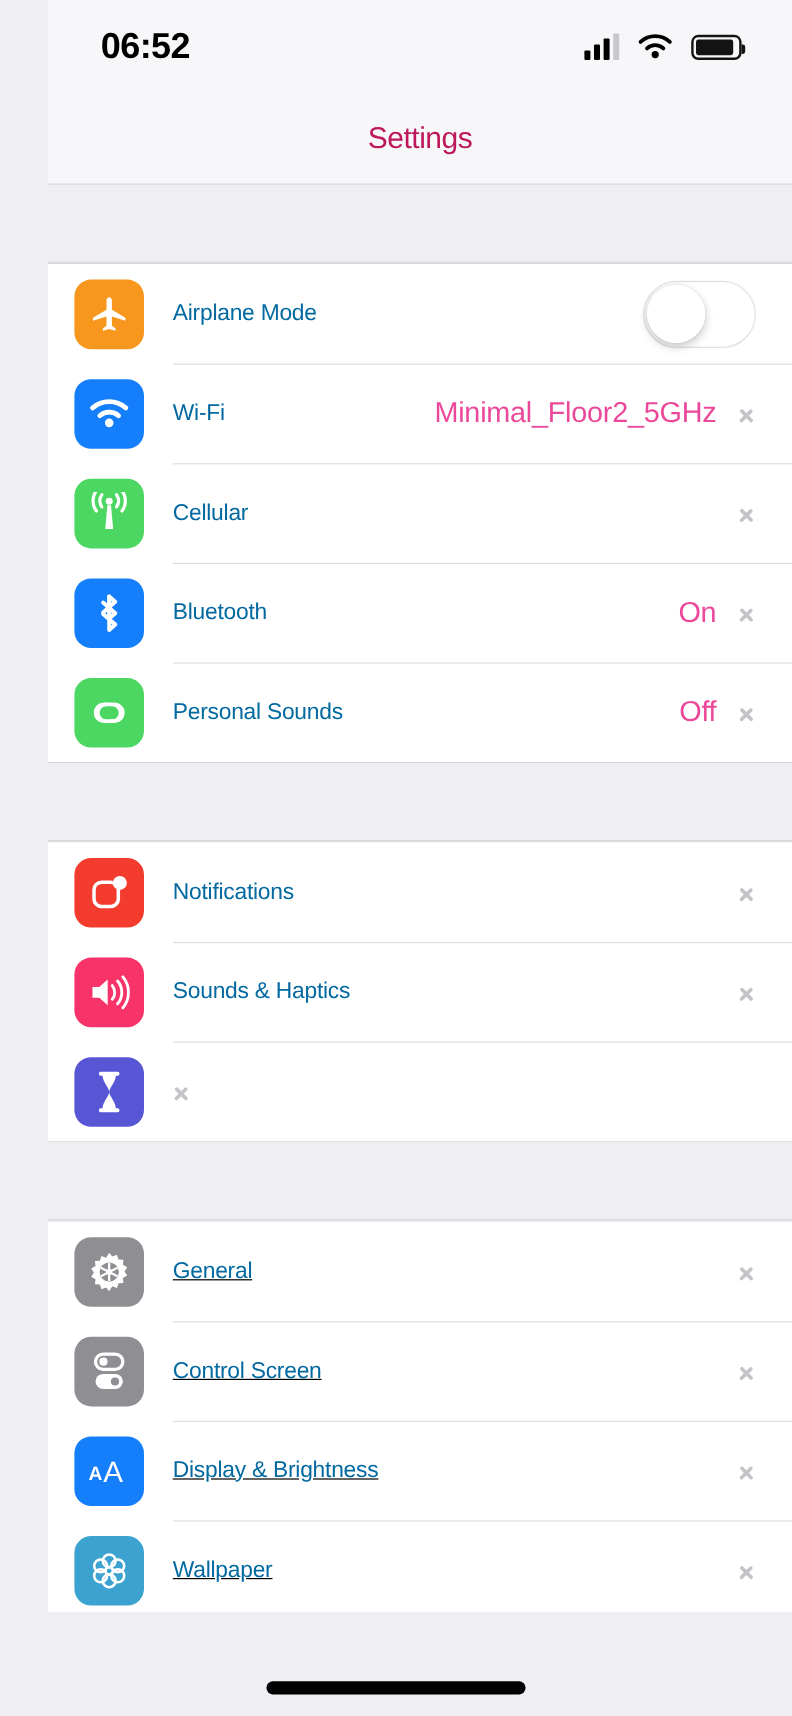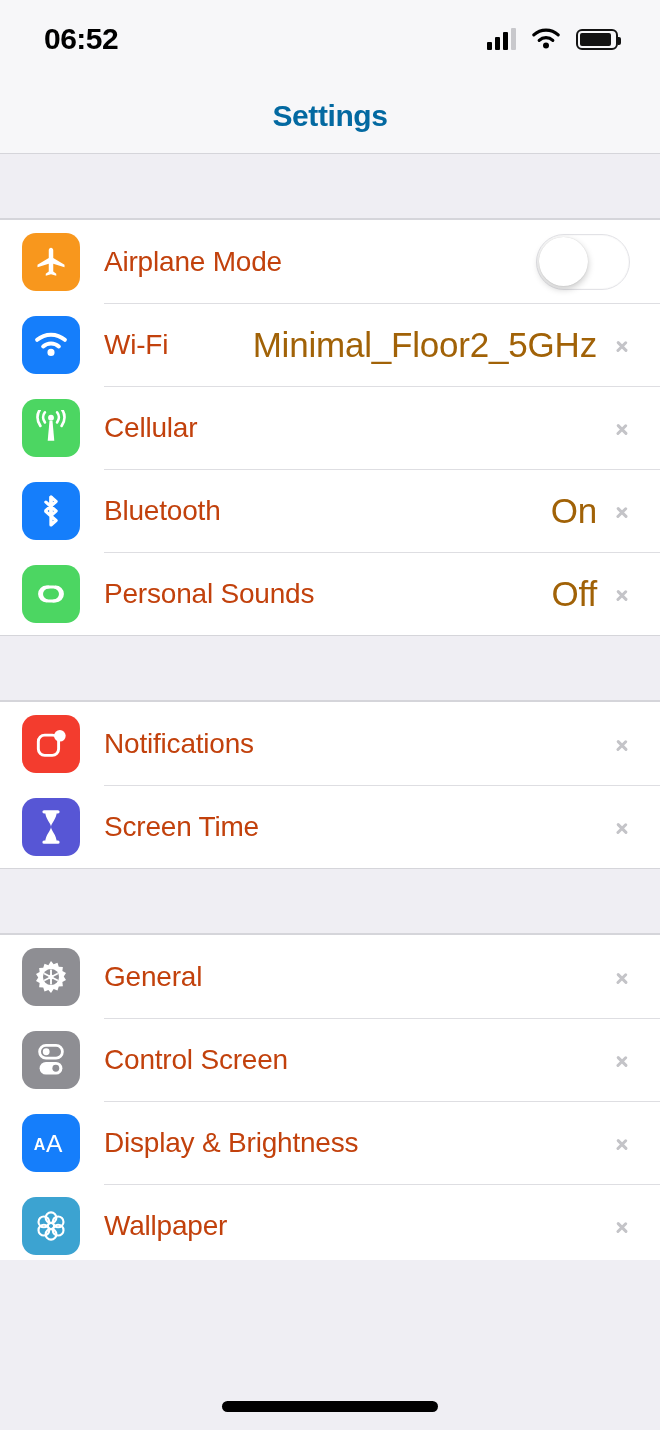--- a/index.html
+++ b/index.html
@@ -2,21 +2,21 @@
 <html><head>
 <meta charset="utf-8">
 <style>
   * { margin:0; padding:0; box-sizing:border-box; }
   html, body {
     width:660px; height:1430px;
     font-family:"Liberation Sans", sans-serif;
     background:#ffffff;
     overflow:hidden;
   }
-  .screen { position:relative; width:660px; height:1430px; background:#EFEEF3; }
+  .screen { position:relative; width:660px; height:1430px; background:#EFEEF3;padding-left:40px; }
 
   
   .statusbar {
     height:78px; background:#F7F7F9;
     display:flex; align-items:center; justify-content:space-between;
     padding:0 42px 0 44px;
   }
   .clock { font-size:30px; font-weight:700; color:#000; letter-spacing:-0.5px; }
   .status-right { display:flex; align-items:center; gap:13px; }
   .sig { display:flex; align-items:flex-end; gap:3px; height:22px; }
@@ -34,46 +34,46 @@
     content:""; position:absolute; right:-5px; top:6px;
     width:3px; height:8px; background:#000; border-radius:0 2px 2px 0;
   }
 
   
   .navbar {
     height:76px; background:#F7F7F9;
     display:flex; align-items:center; justify-content:center;
     border-bottom:1px solid #D5D5DA;
   }
-  .navbar .title { font-size:30px; font-weight:700; color:#0369a1; letter-spacing:-0.4px; }
+  .navbar .title { font-size:25px; font-weight:400; color:#be185d; letter-spacing:-0.4px; }
 
   
   .gap { height:65px; background:#EFEEF3; border-bottom:1px solid #D5D5DA; }
   .gap.first { border-top:none; }
   .group { background:#fff; border-top:1px solid #D5D5DA; border-bottom:1px solid #D5D5DA; }
-  .group.last { border-bottom:none; }
+  .group.last { border-bottom:none;text-decoration:underline; }
 
   .row {
     display:flex; align-items:center;
     height:83px; padding:0 30px 0 22px;
     position:relative; background:#fff;
   }
   .row + .row::before {
     content:""; position:absolute; left:104px; right:0; top:0;
     height:1px; background:#DedEe2;
   }
   .icon {
     width:58px; height:58px; border-radius:14px;
     flex:none; margin-right:24px;
     display:flex; align-items:center; justify-content:center;
     position:relative; overflow:hidden;
   }
   .icon svg { display:block; }
-  .label { font-size:28px; color:#c2410c; letter-spacing:-0.2px; flex:1; }
-  .value { font-size:35px; color:#a16207; letter-spacing:-0.2px; margin-right:18px; }
+  .label { font-size:19px; color:#0369a1; letter-spacing:-0.2px; flex:1; }
+  .value { font-size:24px; color:#ec4899; letter-spacing:-0.2px; margin-right:18px; }
   .chev {
     width:15px; height:26px; flex:none;
     position:relative;
   }
   .chev::before, .chev::after {
     content:""; position:absolute; left:2px; width:14px; height:3.4px;
     background:#C4C4C8; border-radius:2px;
   }
   .chev::before { top:8px; transform:rotate(45deg); transform-origin:left center; }
   .chev::after  { top:18px; transform:rotate(-45deg); transform-origin:left center; }
@@ -204,30 +204,39 @@
       <div class="icon" style="background:#F33C2E">
         <svg width="38" height="38" viewBox="0 0 30 30">
           <rect x="5" y="8" width="16" height="16" rx="5" stroke="#fff" stroke-width="2.3" fill="none"></rect>
           <circle cx="22" cy="8.5" r="4.6" fill="#fff"></circle>
         </svg>
       </div>
       <div class="label">Notifications</div>
       <div class="chev"></div>
     </div>
 
+    <div class="row">
+      <div class="icon" style="background:#F8336A">
+        <svg width="38" height="34" viewBox="0 0 30 26">
+          <path d="M4 9.5h4.5L14 4.5v17l-5.5-5H4z" fill="#fff"></path>
+          <path d="M17 8.5a7 7 0 010 9M20.5 5.5a11.5 11.5 0 010 15M24 2.8a16 16 0 010 20.4" stroke="#fff" stroke-width="1.9" fill="none" stroke-linecap="round"></path>
+        </svg>
+      </div>
+      <div class="label">Sounds &amp; Haptics</div>
+      <div class="chev"></div>
+    </div>
 
 
     <div class="row">
       <div class="icon" style="background:#5756D5">
         <svg width="28" height="38" viewBox="0 0 20 30">
           <path d="M4.5 3h11M4.5 27h11" stroke="#fff" stroke-width="2.6" stroke-linecap="round"></path>
           <path d="M5.5 3.2c0 5.5 4.5 9 4.5 11.8 0 2.8-4.5 6.3-4.5 11.8h9c0-5.5-4.5-9-4.5-11.8 0-2.8 4.5-6.3 4.5-11.8z" fill="#fff"></path>
         </svg>
       </div>
-      <div class="label">Screen Time</div>
       <div class="chev"></div>
     </div>
   </div>
 
   <div class="gap"></div>
 
   <div class="group last clip" style="height:326px">
 
     <div class="row">
       <div class="icon" style="background:#8E8E93">

